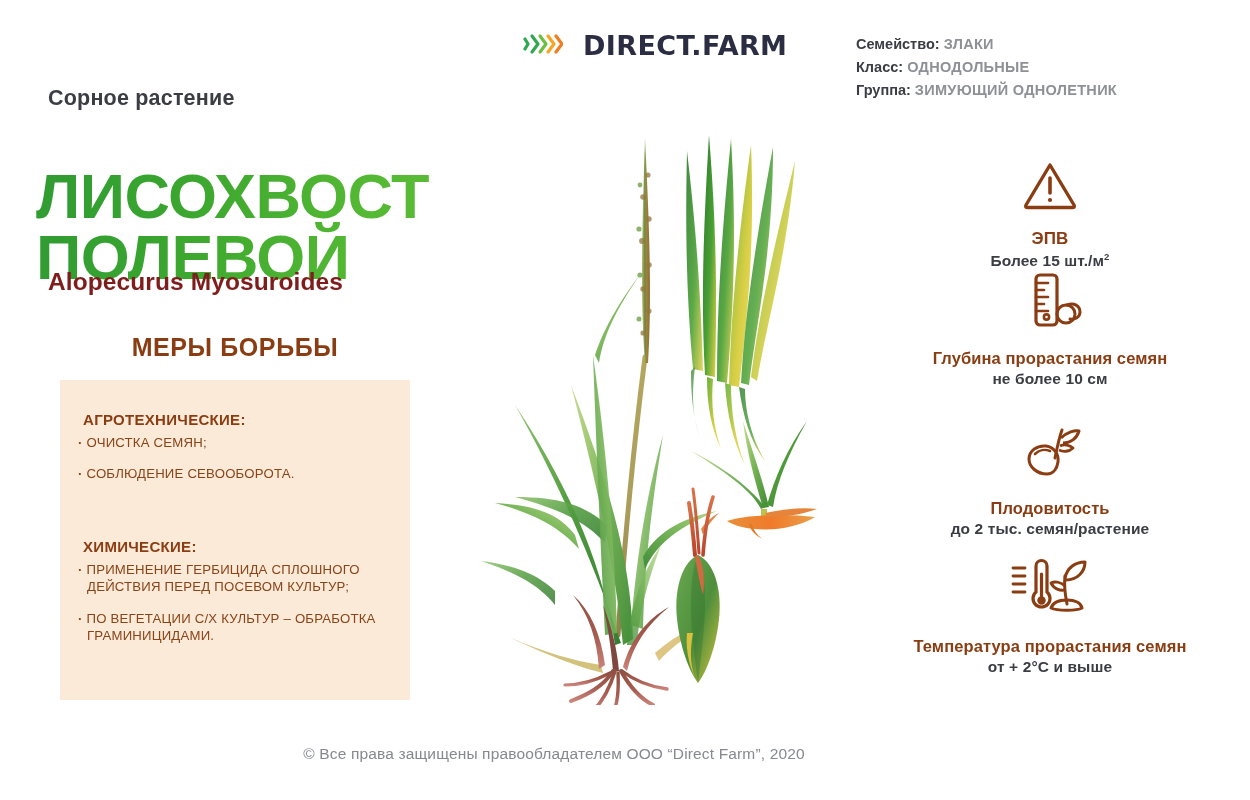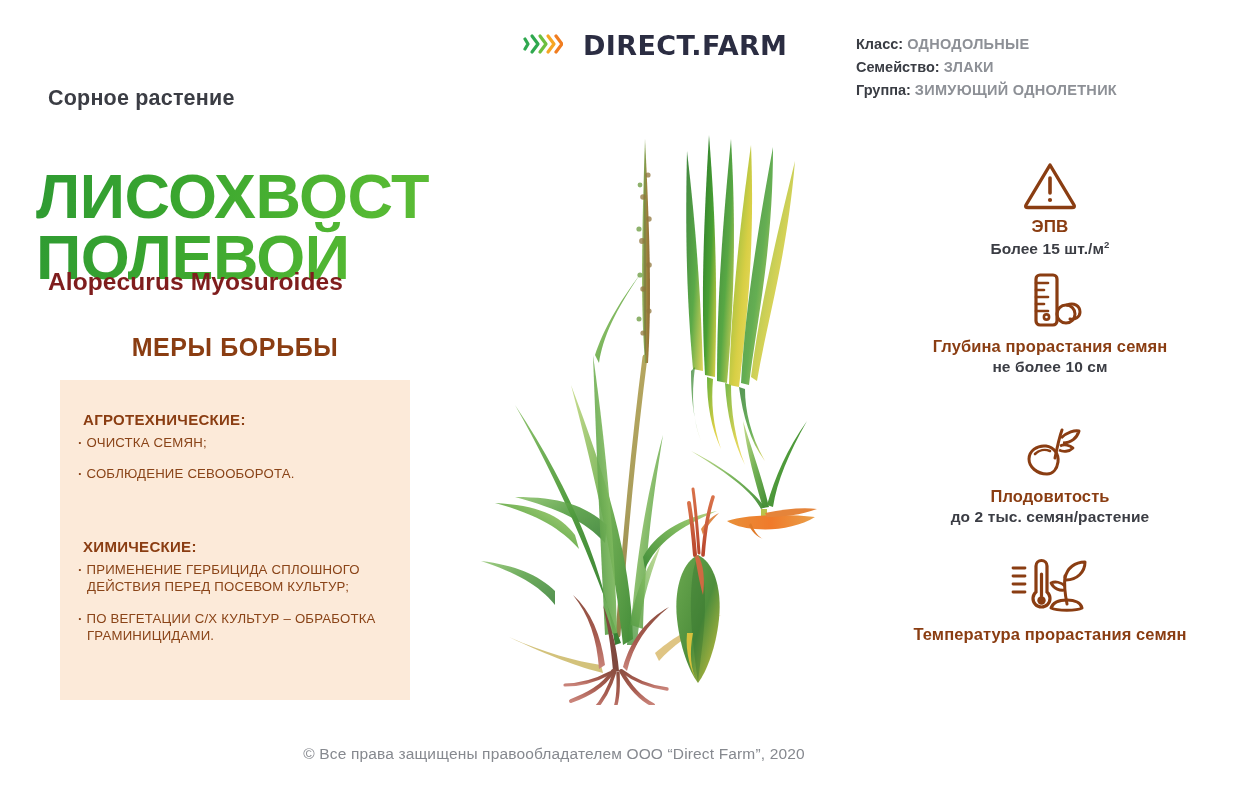--- a/index.html
+++ b/index.html
@@ -154,21 +154,21 @@
     left: 900px;
     text-align: center;
   }
   .fact-icon {
     display: flex;
     justify-content: center;
     align-items: flex-end;
     height: 62px;
   }
   .fact-label {
-    margin-top: 7px;
+    margin-top: 19px;
     font-size: 16.5px;
     font-weight: 700;
     color: #8a3d12;
     line-height: 1.12em;
     letter-spacing: 0.1px;
   }
   .fact-value {
     margin-top: 3px;
     font-size: 15.5px;
     font-weight: 700;
@@ -218,26 +218,26 @@
           <path d="M25 5 L31 13 L25 21" stroke="#f6a623"></path>
           <path d="M33 5 L39 13 L33 21" stroke="#f07d20"></path>
         </g>
       </svg>
     </span>
     <span class="logo-text">DIRECT.FARM</span>
   </div>
 
   <div class="meta">
     <span class="meta-row">
+      <span>Семейство:</span>
+      <span class="meta-val">ЗЛАКИ</span>
+    </span>
+    <span class="meta-row">
       <span>Класс:</span>
       <span class="meta-val">ОДНОДОЛЬНЫЕ</span>
-    </span>
-    <span class="meta-row">
-      <span>Семейство:</span>
-      <span class="meta-val">ЗЛАКИ</span>
     </span>
     <span class="meta-row">
       <span>Группа:</span>
       <span class="meta-val">ЗИМУЮЩИЙ ОДНОЛЕТНИК</span>
     </span>
   </div>
 
   <div class="kicker">Сорное растение</div>
   <h1 class="title">
     <span class="title-line">ЛИСОХВОСТ</span>
@@ -465,17 +465,18 @@
         <path d="M27 8 a5.5 5.5 0 0 1 11 0 v26 a8.5 8.5 0 1 1 -11 0 Z" fill="none" stroke="#8a3d12" stroke-width="3.2"></path>
         <circle cx="32.5" cy="42.5" r="4.2" fill="#8a3d12"></circle>
         <path d="M32.5 38 V16" stroke="#8a3d12" stroke-width="3.2" stroke-linecap="round"></path>
         <path d="M58 46 C56 36 55 26 56 18" fill="none" stroke="#8a3d12" stroke-width="3" stroke-linecap="round"></path>
         <path d="M56 20 C58 10 66 4 76 4 C76 14 68 22 57 22" fill="none" stroke="#8a3d12" stroke-width="3" stroke-linejoin="round"></path>
         <path d="M56 28 C52 24 46 23 42 25 C45 31 51 33 56 32" fill="none" stroke="#8a3d12" stroke-width="2.8" stroke-linejoin="round"></path>
         <path d="M42 50 C44 44 50 42 58 42 C66 42 72 45 73 50 C68 53 48 53 42 50 Z" fill="none" stroke="#8a3d12" stroke-width="3" stroke-linejoin="round"></path>
       </svg>
     </div>
     <div class="fact-label">Температура прорастания семян</div>
+    <div class="fact-value">от + 2°С и выше</div>
   </div>
 
   <div class="footer">© Все права защищены правообладателем  ООО “Direct Farm”, 2020</div>
 
 </div>
 
 </body></html>

